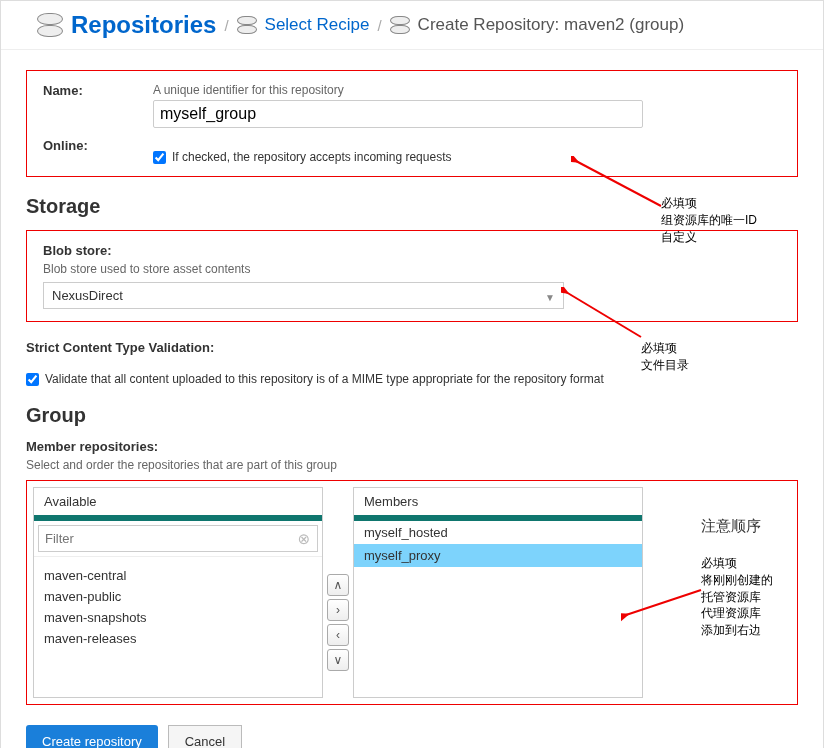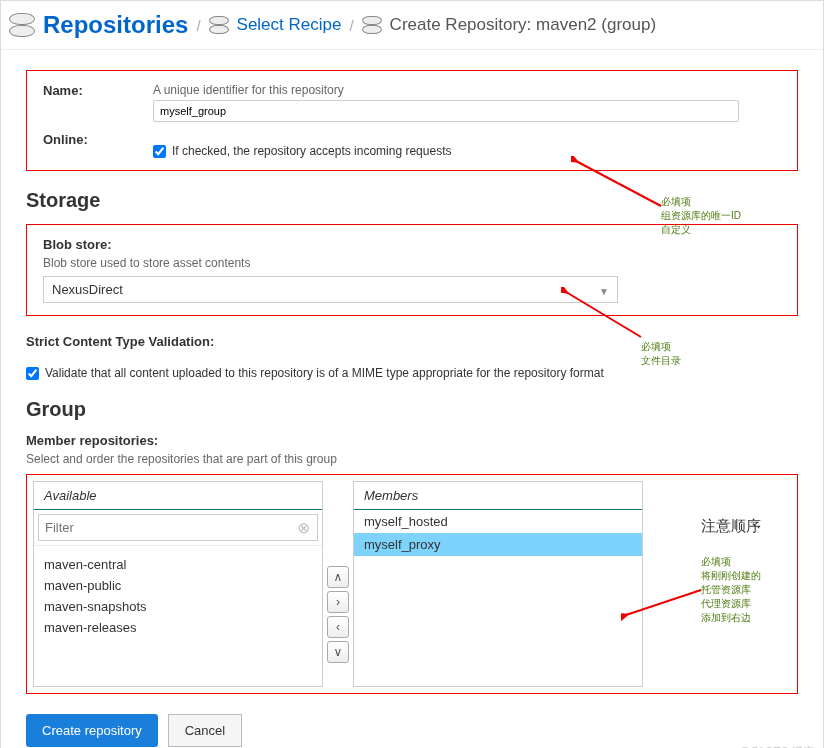--- a/index.html
+++ b/index.html
@@ -1,57 +1,57 @@
 <!DOCTYPE html>
 <html><head>
   <meta charset="utf-8">
   <style>
     * { box-sizing: border-box; margin: 0; padding: 0; }
     body { font-family: Arial, Helvetica, sans-serif; font-size: 13px; color: #333; background: #fff; width: 824px; position: relative; }
     .page { border: 1px solid #ddd; }
-    .breadcrumb { padding: 10px 8px; display: flex; align-items: center; gap: 8px; font-size: 15px; border-bottom: 1px solid #eee; }
+    .breadcrumb { padding: 10px 36px; display: flex; align-items: center; gap: 8px; font-size: 15px; border-bottom: 1px solid #eee; }
     .breadcrumb .sep { color: #aaa; }
     .bc-link { color: #0066cc; text-decoration: none; font-size: 24px; font-weight: bold; }
     .bc-sub { color: #0066cc; text-decoration: none; font-size: 17px; }
     .bc-text { color: #555; font-size: 17px; }
     .db-icon { display: inline-block; width: 20px; height: 18px; position: relative; }
     .db-icon.big { width: 26px; height: 24px; }
     .db-icon::before, .db-icon::after { content: ''; position: absolute; left: 0; right: 0; height: 40%; border: 1px solid #888; border-radius: 50% / 60%; background: #eee; }
     .db-icon::before { top: 0; }
     .db-icon::after { top: 50%; }
     .content { padding: 20px 25px; position: relative; }
     .redbox { border: 1px solid #e00; padding: 12px 16px; margin-bottom: 18px; }
     .form-row { display: flex; margin-bottom: 10px; }
     .form-label { width: 110px; font-weight: bold; font-size: 13px; }
     .form-ctrl { flex: 1; }
     .hint { color: #666; font-size: 12px; margin-bottom: 3px; }
-    input[type="text"] { width: 586px; padding: 4px 6px; border: 1px solid #ccc; border-radius: 2px; font-size: 11px; }
+    input[type="text"] { width: 490px; padding: 4px 6px; border: 1px solid #ccc; border-radius: 2px; font-size: 16px; }
     input[type="checkbox"] { margin-right: 6px; vertical-align: middle; }
     h3.section { font-size: 20px; font-weight: bold; margin: 18px 0 12px; }
     .sub-label { font-weight: bold; font-size: 13px; margin-bottom: 4px; }
-    .select-fake { border: 1px solid #ccc; padding: 5px 8px; width: 575px; display: flex; justify-content: space-between; align-items: flex-end; cursor: pointer; background: #fff; }
+    .select-fake { border: 1px solid #ccc; padding: 5px 8px; width: 521px; display: flex; justify-content: space-between; align-items: flex-end; cursor: pointer; background: #fff; }
     .caret-down { font-size: 10px; color: #888; }
     .checkbox-line { margin-top: 17px; font-size: 12px; display: flex; align-items: center; }
     .group-container { display: flex; gap: 4px; width: 612px; }
     .listbox { border: 1px solid #ccc; width: 290px; }
-    .listbox-header { padding: 6px 10px; border-bottom: 1px solid #0f766e; font-size: 13px; font-style: italic; }
+    .listbox-header { padding: 6px 10px; border-bottom: 6px solid #0f766e; font-size: 13px; }
     .filter-wrap { padding: 4px; border-bottom: 1px solid #eee; position: relative; }
     .filter-input { width: 100%; padding: 5px 24px 5px 6px; border: 1px solid #ccc; font-size: 13px; color: #999; }
     .clear-icon { position: absolute; right: 12px; top: 50%; transform: translateY(-50%); color: #bbb; font-size: 15px; cursor: pointer; }
     .list-items { padding: 8px 10px; min-height: 140px; }
     .list-item { padding: 3px 0; font-size: 13px; cursor: pointer; }
     .members-items { min-height: 168px; }
     .members-items .list-item { padding: 4px 10px; }
     .members-items .list-item.selected { background: #7dd3fc; }
     .mover { display: flex; flex-direction: column; gap: 3px; justify-content: center; margin-top: 60px; }
     .mover button { width: 22px; height: 22px; border: 1px solid #aaa; background: linear-gradient(#fff,#eee); border-radius: 3px; font-size: 12px; cursor: pointer; color: #555; padding: 0; }
     .button-row { margin-top: 20px; display: flex; gap: 10px; }
     .btn-primary { background: #1a7fda; color: #fff; border: none; padding: 8px 16px; border-radius: 3px; font-size: 13px; cursor: pointer; }
     .btn-default { background: #f5f5f5; color: #333; border: 1px solid #bbb; padding: 8px 16px; border-radius: 0; font-size: 13px; cursor: pointer; }
-    .annotation { position: absolute; color: #4d7c0f; font-size: 10px; line-height: 1.4; pointer-events: none; }
+    .annotation { position: absolute; color: #000000; font-size: 12px; line-height: 1.4; pointer-events: none; }
     .annotation.a1 { left: 660px; top: 145px; }
     .annotation.a2 { left: 640px; top: 290px; }
     .annotation.a3 { left: 700px; top: 465px; color: #333; font-size: 15px; }
     .annotation.a4 { left: 700px; top: 505px; }
     svg.arrow { position: absolute; pointer-events: none; }
     .watermark { position: absolute; right: 10px; bottom: 6px; color: #ccc; font-size: 12px; font-style: italic; }
   </style>
 </head>
 <body>
 

